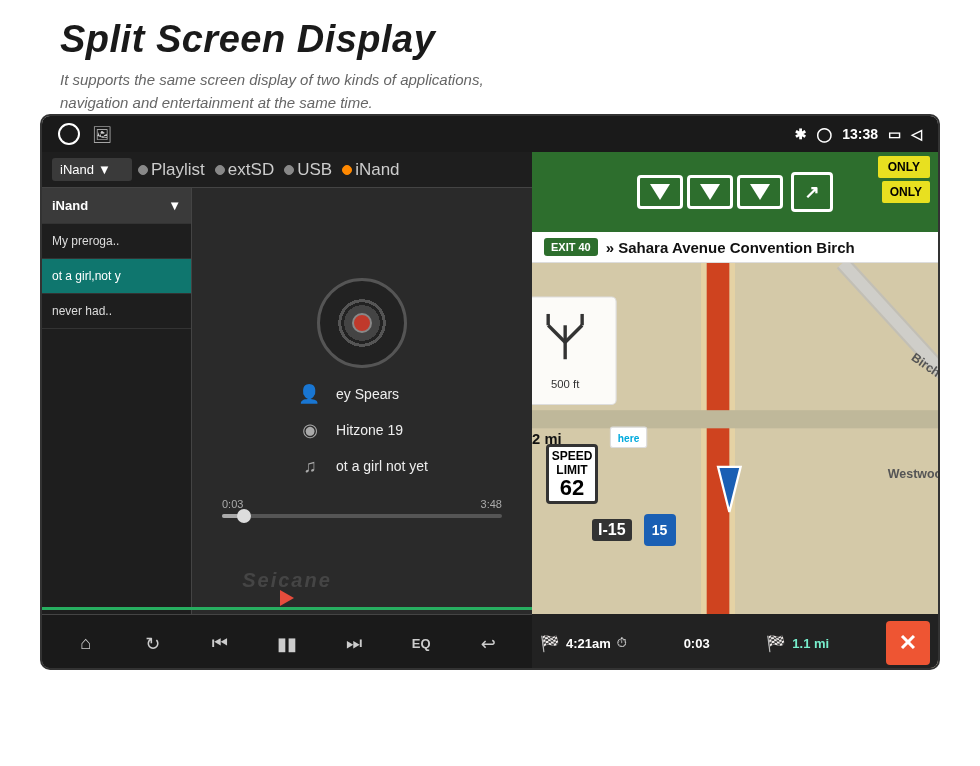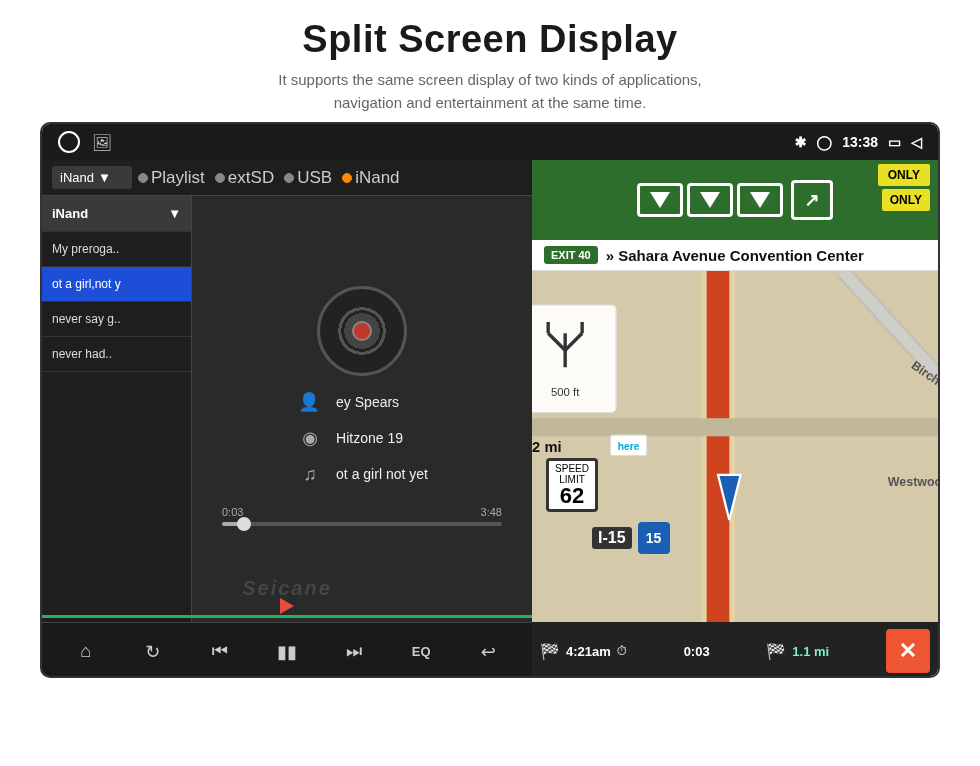--- a/index.html
+++ b/index.html
@@ -6,22 +6,22 @@
     body {
       width: 980px;
       height: 766px;
       background: #fff;
       font-family: Arial, sans-serif;
       overflow: hidden;
     }
 
     
     .page-header {
-      text-align: center;
-      padding: 18px 60px 8px;
+      padding: 18px 60px 0;
+      font-style: italic;
     }
     .page-title {
       font-size: 38px;
       font-weight: 900;
       color: #1a1a1a;
       letter-spacing: 0.5px;
     }
     .page-subtitle {
       font-size: 15px;
       color: #666;
@@ -135,21 +135,21 @@
       padding: 10px 10px;
       font-size: 12px;
       color: #ddd;
       border-bottom: 1px solid #333;
       white-space: nowrap;
       overflow: hidden;
       text-overflow: ellipsis;
       cursor: pointer;
     }
     .song-item.active {
-      background: #1d4ed8;
+      background: #0f766e;
       color: #fff;
     }
     .song-item:first-child {
       background: #3a3a3a;
       font-size: 13px;
       font-weight: bold;
       color: #fff;
       display: flex;
       align-items: center;
       justify-content: space-between;
@@ -395,40 +395,40 @@
       bottom: 110px;
       left: 14px;
       background: #fff;
       border: 3px solid #333;
       border-radius: 4px;
       width: 52px;
       text-align: center;
       padding: 2px;
     }
     .speed-limit-label {
-      font-size: 10px;
-      font-weight: normal;
+      font-size: 12px;
+      font-weight: bold;
       color: #000;
       display: block;
     }
     .speed-limit-num {
       font-size: 22px;
       font-weight: 900;
       color: #000;
       line-height: 1;
     }
 
     
     .highway-badge {
       position: absolute;
       bottom: 68px;
       left: 60px;
       display: flex;
       align-items: center;
-      gap: 6px;
+      gap: 12px;
     }
     .i15-text {
       color: #fff;
       font-size: 16px;
       font-weight: bold;
       background: #333;
       padding: 2px 6px;
       border-radius: 3px;
     }
     .shield-badge {
@@ -562,21 +562,20 @@
 
       <div class="playlist-area">
 
         <div class="song-list">
           <div class="song-item">
             <span>iNand</span>
             <span>▼</span>
           </div>
           <div class="song-item">My preroga..</div>
           <div class="song-item active">ot a girl,not y</div>
-          <div class="song-item">never say g..</div>
           <div class="song-item">never had..</div>
         </div>
 
         <div class="now-playing">
 
           <div class="vinyl-disk">
             <div class="vinyl-center"></div>
           </div>
 
           <div class="track-info">
@@ -642,21 +641,21 @@
           <div class="highway-sign" style="margin-left:4px;">
             <span class="arrow-diag">↗</span>
             <span class="only-sign">ONLY</span>
           </div>
         </div>
         <div style="position:absolute;top:4px;right:8px;background:#e8e020;color:#000;font-weight:bold;font-size:12px;padding:4px 10px;border-radius:2px;">ONLY</div>
       </div>
 
       <div class="nav-info-banner">
         <span class="exit-badge">EXIT 40</span>
-        <span class="nav-banner-text">» Sahara Avenue Convention Center</span>
+        <span class="nav-banner-text">» Sahara Avenue Convention Birch</span>
       </div>
 
       <div class="map-area">
         <svg class="map-svg" viewBox="0 0 410 310" preserveAspectRatio="xMidYMid slice">
 
           <rect width="410" height="310" fill="#d4c9a8"></rect>
 
           <rect x="175" y="0" width="30" height="310" fill="#e8d5a3" opacity="0.8"></rect>
           <rect x="180" y="0" width="20" height="310" fill="#cc3311" opacity="0.9"></rect>
 

